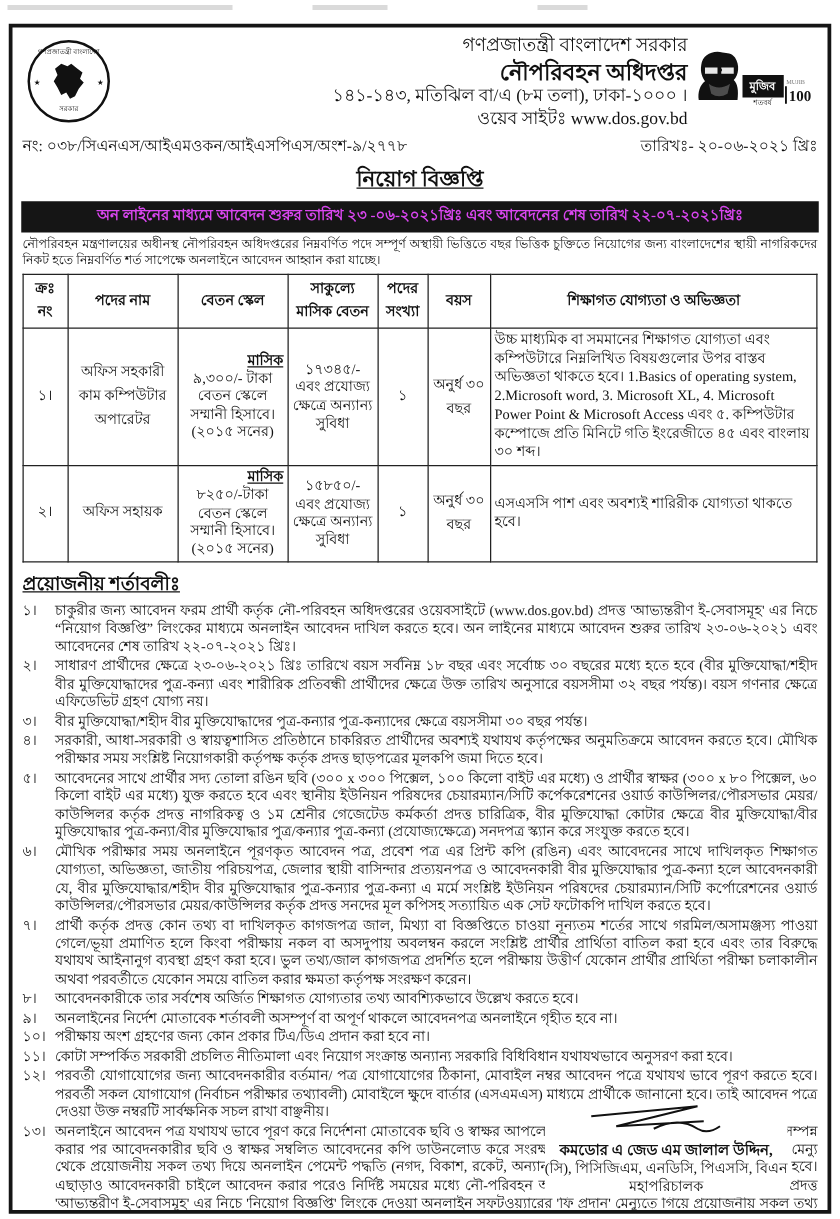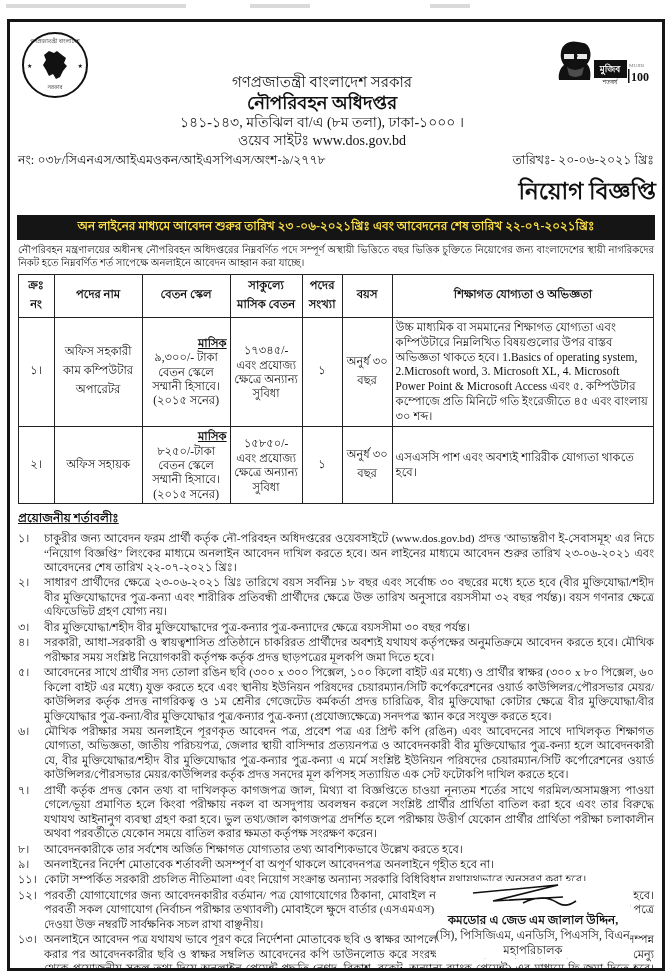--- a/index.html
+++ b/index.html
@@ -20,21 +20,21 @@
   .doc {
     position:absolute; left:7px; right:7px; top:19px; bottom:4px;
     border: 3.5px solid #151515;
     background:#fff;
     padding: 4px 6px 2px 6px;
     overflow:hidden;
   }
 
   
   .hdr { display:flex; align-items:flex-start; justify-content:space-between; padding:2px 6px 0 6px; }
-  .hdr-center { text-align:center; flex:1; line-height:1.25;margin-top:45px; }
+  .hdr-center { text-align:right; flex:1; line-height:1.25; }
   .hdr-line1 { font-size:15px; }
   .hdr-line2 { font-size:18px; font-weight:bold; }
   .hdr-line3 { font-size:14px; }
   .hdr-line4 { font-size:14px; }
 
   
   .seal { width:72px; height:72px; margin-top:4px; flex:0 0 auto; }
   .seal-circle {
     width:66px; height:66px; border:2.5px solid #111; border-radius:50%;
     position:relative; display:flex; align-items:center; justify-content:center;
@@ -47,45 +47,45 @@
   .seal-map { width:30px; height:32px; }
 
   
   .mujib { width:100px; height:74px; flex:0 0 auto; display:flex; align-items:center; margin-top:4px; }
   .mujib svg { width:100px; height:70px; }
 
   
   .memoline { display:flex; justify-content:space-between; font-size:12.5px; padding:2px 2px 0 2px; }
 
   
-  .title { text-align:right; font-size:23px; font-weight:bold; margin:2px 0 3px 0; }
+  .title { text-align:center; font-size:17px; font-weight:bold; text-decoration:underline; margin:2px 0 3px 0; }
 
   
   .banner {
-    background:#151515; color:#fde047; text-align:center; font-weight:bold;
+    background:#151515; color:#d946ef; text-align:center; font-weight:bold;
     font-size:12px; padding:2px 0 3px 0; margin:0 1px;
   }
 
   
   .intro { font-size:10px; line-height:1.32; padding:3px 2px 4px 2px; text-align:justify; }
 
   
   table.posts { border-collapse:collapse; width:99.5%; margin:0 auto 4px auto; table-layout:fixed; }
   table.posts th, table.posts td {
     border:1.6px solid #222; font-size:11.5px; padding:2px 3px; vertical-align:middle;
   }
   table.posts th { font-weight:bold; text-align:center; }
   td.c { text-align:center; }
   td.qual { text-align:left; vertical-align:middle; line-height:1.3; }
   .scale-title { text-decoration:underline; font-weight:bold; display:block; text-align:right; }
   .scale-cell { text-align:center; line-height:1.25; }
   .salary-cell { text-align:center; line-height:1.25; }
 
   
-  .cond-head { font-size:12px; font-weight:bold; text-decoration:underline; padding:1px 2px 2px 2px; }
+  .cond-head { font-size:15px; font-weight:bold; text-decoration:underline; padding:1px 2px 2px 2px; }
   .cond-list { padding:0 2px; }
   .cond-item { display:flex; font-size:11.3px; line-height:1.28; margin-bottom:1px; }
   .cond-num { flex:0 0 26px; }
   .cond-text { flex:1; text-align:justify; }
 
   
   .sig {
     position:absolute; right:32px; bottom:10px; text-align:center; font-size:11.5px; line-height:1.3;
     background:#fff;
   }
@@ -232,20 +232,24 @@
     </div>
     <div class="cond-item">
       <span class="cond-num">৮।</span>
       <span class="cond-text">আবেদনকারীকে তার সর্বশেষ অর্জিত শিক্ষাগত যোগ্যতার তথ্য আবশ্যিকভাবে উল্লেখ করতে হবে।</span>
     </div>
     <div class="cond-item">
       <span class="cond-num">৯।</span>
       <span class="cond-text">অনলাইনের নির্দেশ মোতাবেক শর্তাবলী অসম্পূর্ণ বা অপূর্ণ থাকলে আবেদনপত্র অনলাইনে গৃহীত হবে না।</span>
     </div>
     <div class="cond-item">
+      <span class="cond-num">১০।</span>
+      <span class="cond-text">পরীক্ষায় অংশ গ্রহণের জন্য কোন প্রকার টিএ/ডিএ প্রদান করা হবে না।</span>
+    </div>
+    <div class="cond-item">
       <span class="cond-num">১১।</span>
       <span class="cond-text">কোটা সম্পর্কিত সরকারী প্রচলিত নীতিমালা এবং নিয়োগ সংক্রান্ত অন্যান্য সরকারি বিধিবিধান যথাযথভাবে অনুসরণ করা হবে।</span>
     </div>
     <div class="cond-item">
       <span class="cond-num">১২।</span>
       <span class="cond-text">পরবর্তী যোগাযোগের জন্য আবেদনকারীর বর্তমান/ পত্র যোগাযোগের ঠিকানা, মোবাইল নম্বর আবেদন পত্রে যথাযথ ভাবে পূরণ করতে হবে। পরবর্তী সকল যোগাযোগ (নির্বাচন পরীক্ষার তথ্যাবলী) মোবাইলে ক্ষুদে বার্তার (এসএমএস) মাধ্যমে প্রার্থীকে জানানো হবে। তাই আবেদন পত্রে দেওয়া উক্ত নম্বরটি সার্বক্ষনিক সচল রাখা বাঞ্ছনীয়।</span>
     </div>
     <div class="cond-item">
       <span class="cond-num">১৩।</span>
       <span class="cond-text">অনলাইনে আবেদন পত্র যথাযথ ভাবে পূরণ করে নির্দেশনা মোতাবেক ছবি ও স্বাক্ষর আপলোড করে আবেদন পত্র নিশ্চিত করে আবেদন সম্পন্ন করার পর আবেদনকারীর ছবি ও স্বাক্ষর সম্বলিত আবেদনের কপি ডাউনলোড করে সংরক্ষণ করা যাবে এবং উপরে দেওয়া 'ফি প্রদান' মেন্যু থেকে প্রয়োজনীয় সকল তথ্য দিয়ে অনলাইন পেমেন্ট পদ্ধতি (নগদ, বিকাশ, রকেট, অন্যান্য ব্যাংক পেমেন্ট) এর মাধ্যমে ফি জমা দিতে হবে। এছাড়াও আবেদনকারী চাইলে আবেদন করার পরেও নির্দিষ্ট সময়ের মধ্যে নৌ-পরিবহন অধিদপ্তরের ওয়েবসাইটে (www.dos.gov.bd) প্রদত্ত 'আভ্যন্তরীণ ই-সেবাসমূহ' এর নিচে 'নিয়োগ বিজ্ঞপ্তি' লিংকে দেওয়া অনলাইন সফটওয়্যারের 'ফি প্রদান' মেন্যুতে গিয়ে প্রয়োজনীয় সকল তথ্য দিয়ে ফি জমা দিতে পারবে। ১ নং আবেদনকারীদের ১০০/- (একশত) টাকা এর সাথে সার্ভিস চার্জ বাবদ ফি এর ১০% হারে ১১০/- টাকা এবং অফিস সহায়ক পদের আবেদনকারীকে ৫০/- (পঞ্চাশ) টাকা এর সাথে সার্ভিস চার্জ বাবদ ফি এর ১০% হারে ৫৫/- টাকা আবেদনের পরবর্তী ৭২ (বাহাত্তর) ঘণ্টার মধ্যে জমা দেয়া যাবে। উল্লেখ্য যে, অনলাইনে আবেদনপত্র যথাযথভাবে পূরণ করে আবেদন সম্পন্ন করলেও ফি জমা না দেওয়া পর্যন্ত আবেদন গৃহীত হবেনা।</span>

